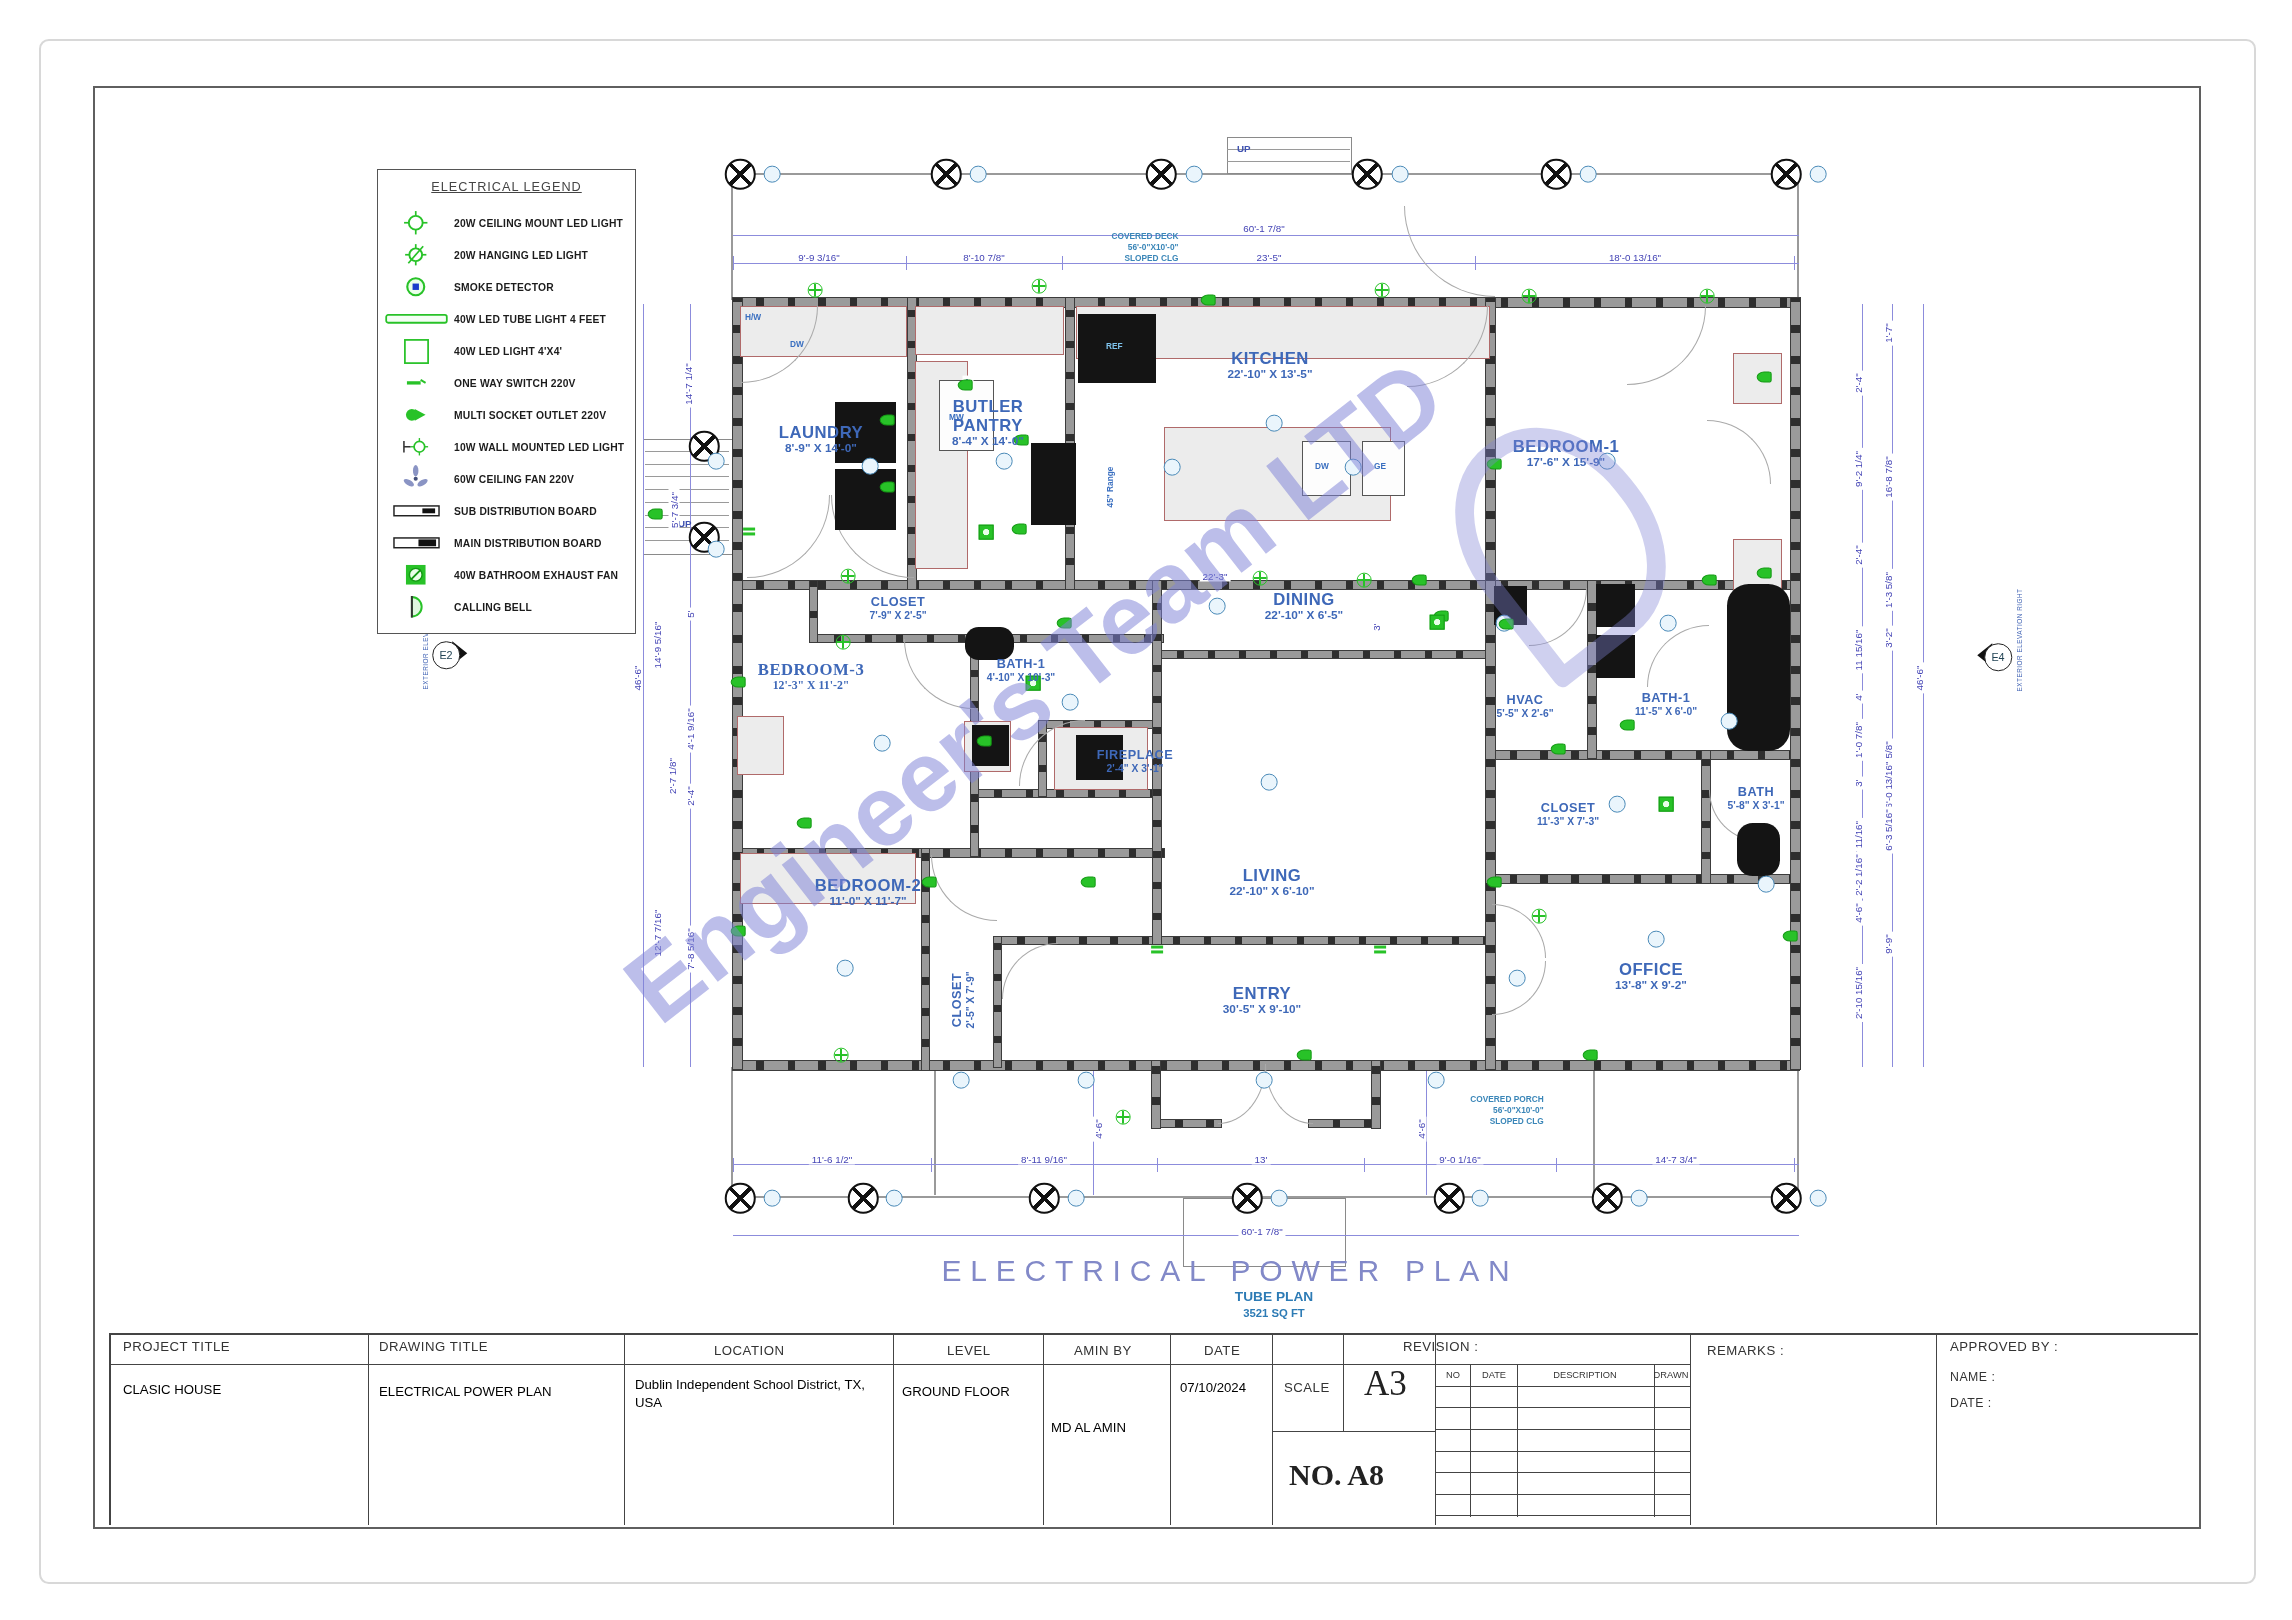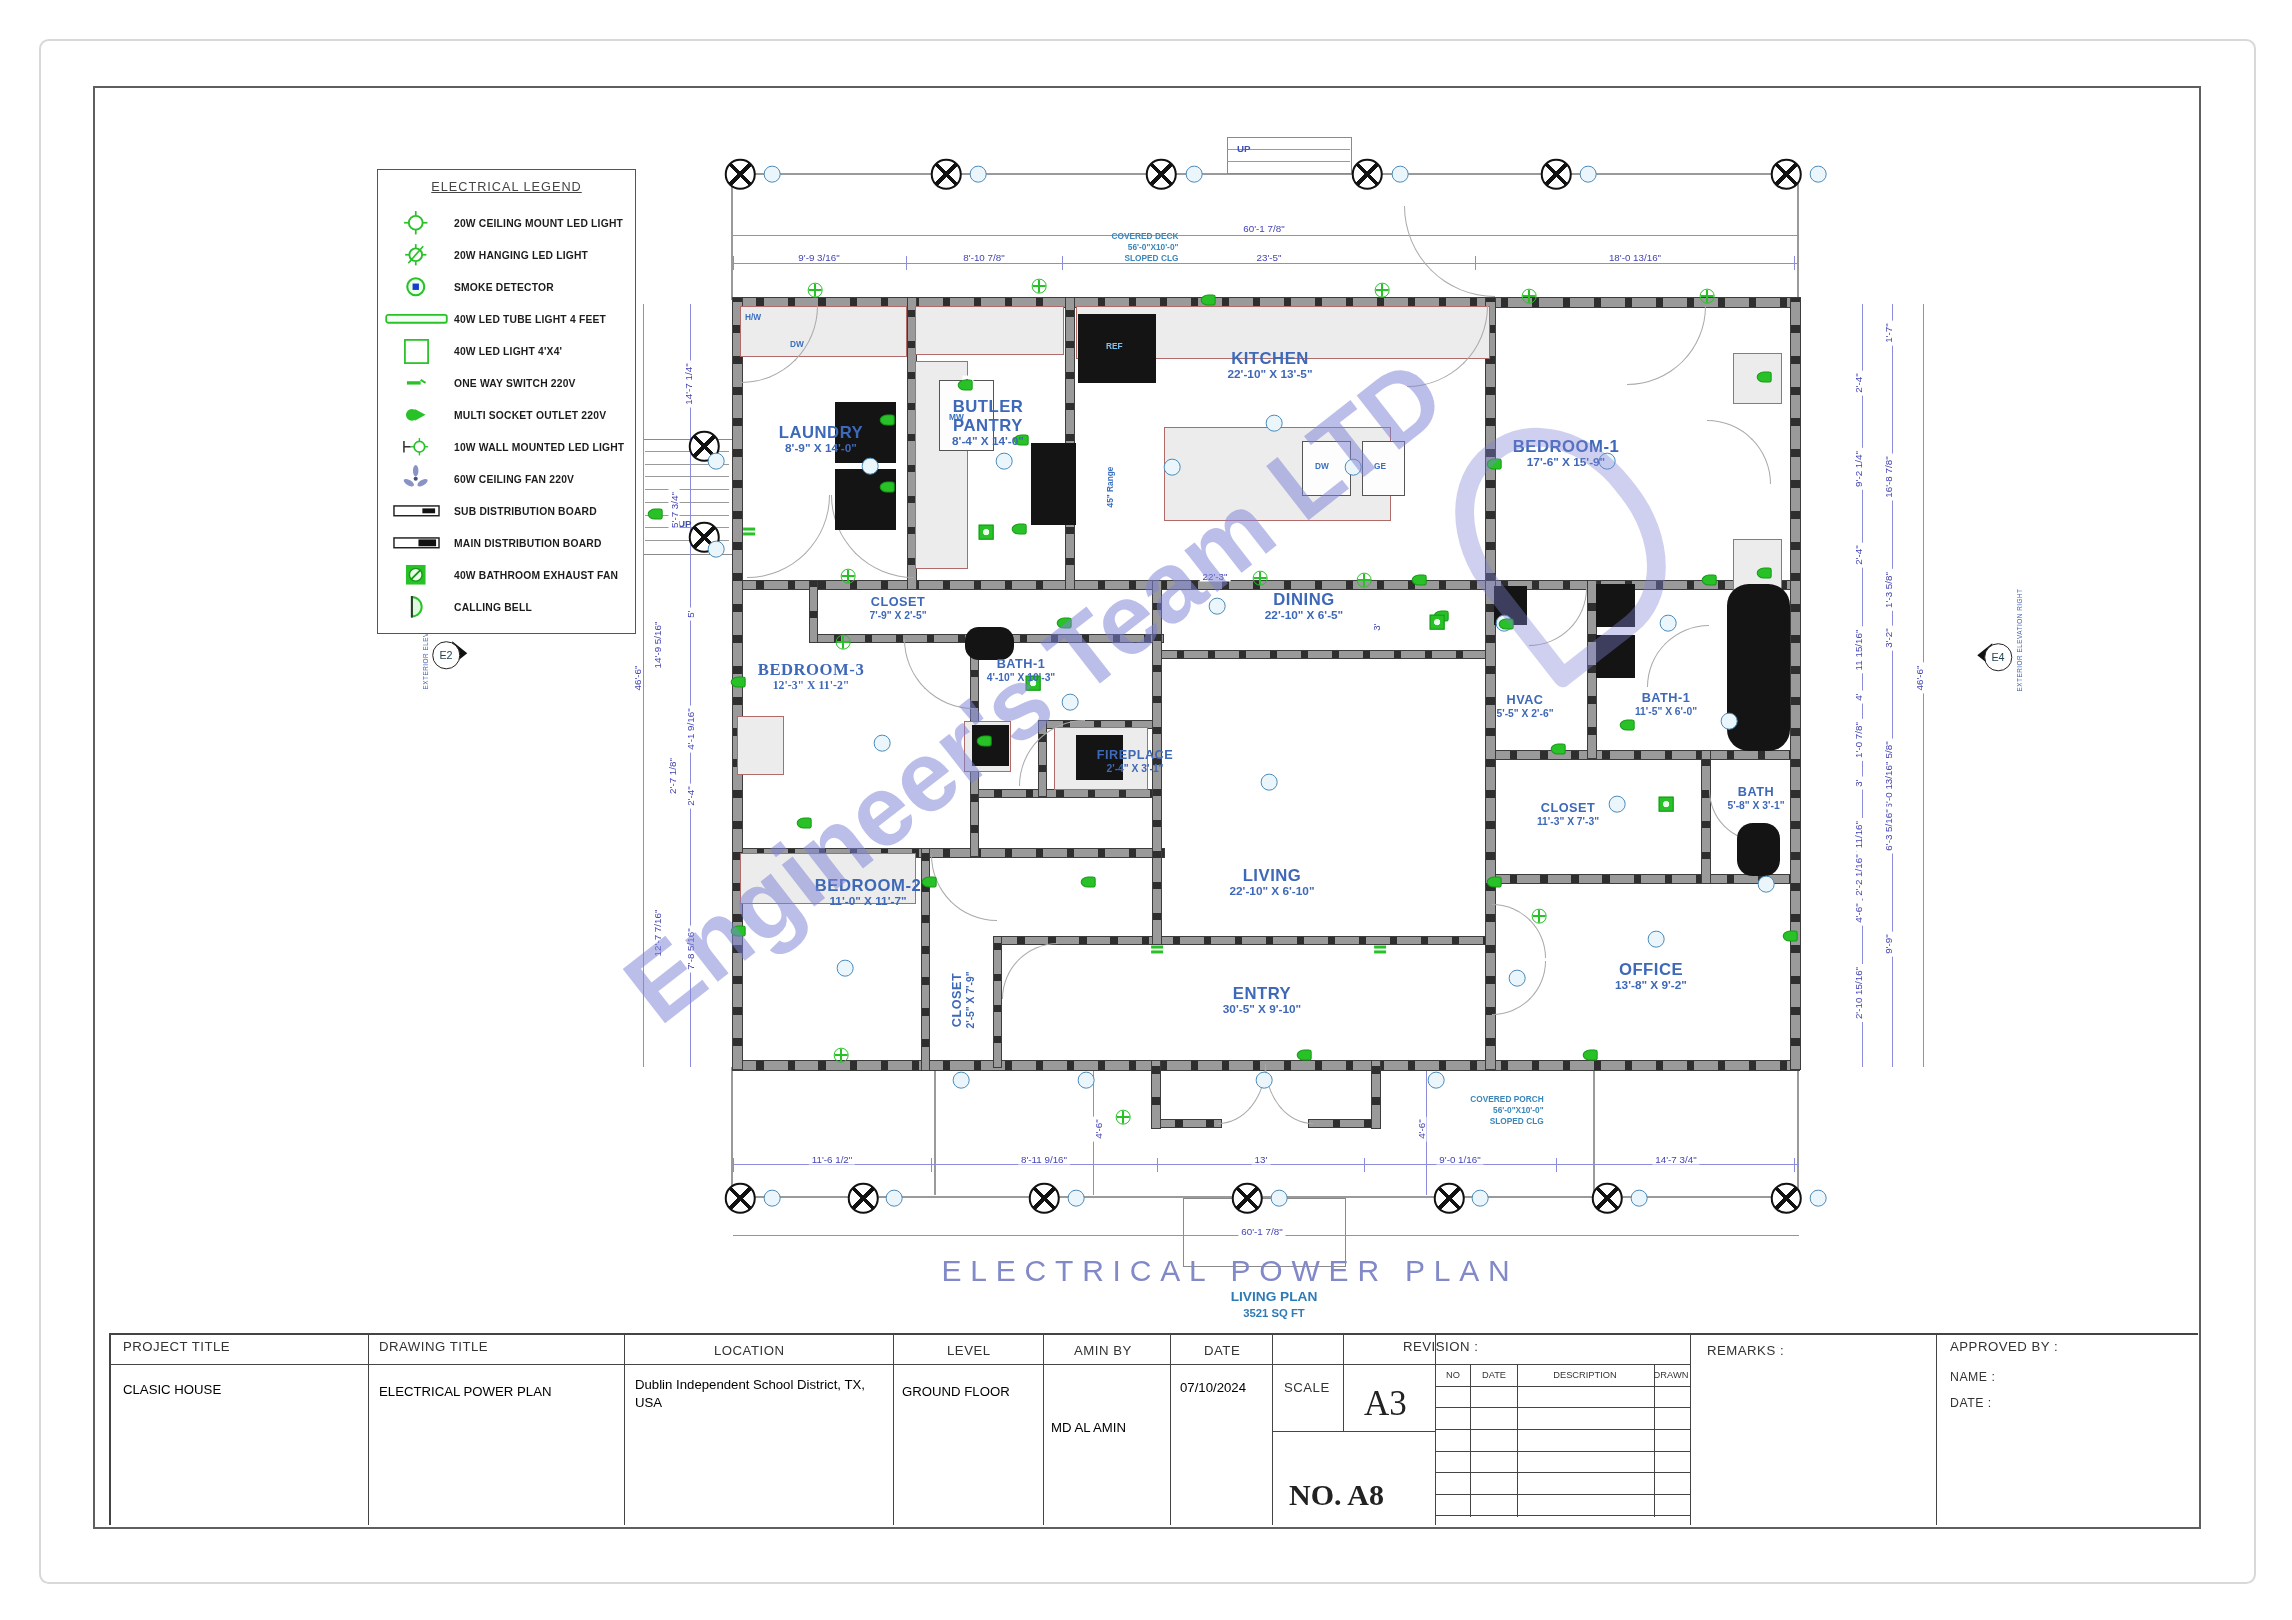--- a/index.html
+++ b/index.html
@@ -84,21 +84,21 @@
   .plan-sub{position:absolute;left:1274px;top:1296px;transform:translate(-50%,-50%);font-size:13.7px;font-weight:700;
       color:#2d7bb5;z-index:7;}
   .plan-area{position:absolute;left:1274px;top:1313px;transform:translate(-50%,-50%);font-size:11.3px;font-weight:700;
       color:#2d7bb5;z-index:7;}
   
   .tb-line{position:absolute;background:#444;z-index:9;}
   .tb-text{position:absolute;z-index:10;white-space:nowrap;}
   .tb-head{font-size:13.2px;color:#333;letter-spacing:0.5px;}
   .tb-val{font-size:13.2px;color:#000;}
   .tb-val.wrap{white-space:normal;width:240px;line-height:1.35;}
-  .tb-serif{font-family:"Liberation Serif",serif;margin-top:20px;}
+  .tb-serif{font-family:"Liberation Serif",serif;}
   .rev-col{font-size:9.3px;color:#333;}
 </style>
 </head>
 <body>
 
 <div class="abs page-edge"></div>
 <div class="abs sheet-frame"></div>
 
 <div id="plan" class="abs" style="left:0;top:0;width:2293px;height:1620px;">
     <div class="thin" style="left: 733px; top: 173px; width: 1066px; height: 2px;"></div>
@@ -589,21 +589,21 @@
             <path d="M6,3 a10,10 0 0 1 0,20 z" fill="#dff8df" stroke="#28c228" stroke-width="2"></path>
             <line x1="6" y1="2" x2="6" y2="24" stroke="#333" stroke-width="2"></line>
           </svg>
         </span>
         <span class="legend-lab">CALLING BELL</span>
       </div>
     </div>
 </div>
 
 <div class="plan-title">ELECTRICAL POWER PLAN</div>
-<div class="plan-sub">LIVING PLAN</div>
+<div class="plan-sub">TUBE PLAN</div>
 <div class="plan-area">3521 SQ FT</div>
 
 <div id="titleblock">
   <div class="tb-text tb-head" style="left:123px;top:1339px;">PROJECT TITLE</div>
   <div class="tb-text tb-head" style="left:379px;top:1339px;">DRAWING TITLE</div>
   <div class="tb-text tb-head" style="left:714px;top:1343px;">LOCATION</div>
   <div class="tb-text tb-head" style="left:947px;top:1343px;">LEVEL</div>
   <div class="tb-text tb-head" style="left:1074px;top:1343px;">AMIN BY</div>
   <div class="tb-text tb-head" style="left:1204px;top:1343px;">DATE</div>
   <div class="tb-text tb-head" style="left:1403px;top:1339px;">REVISION :</div>

